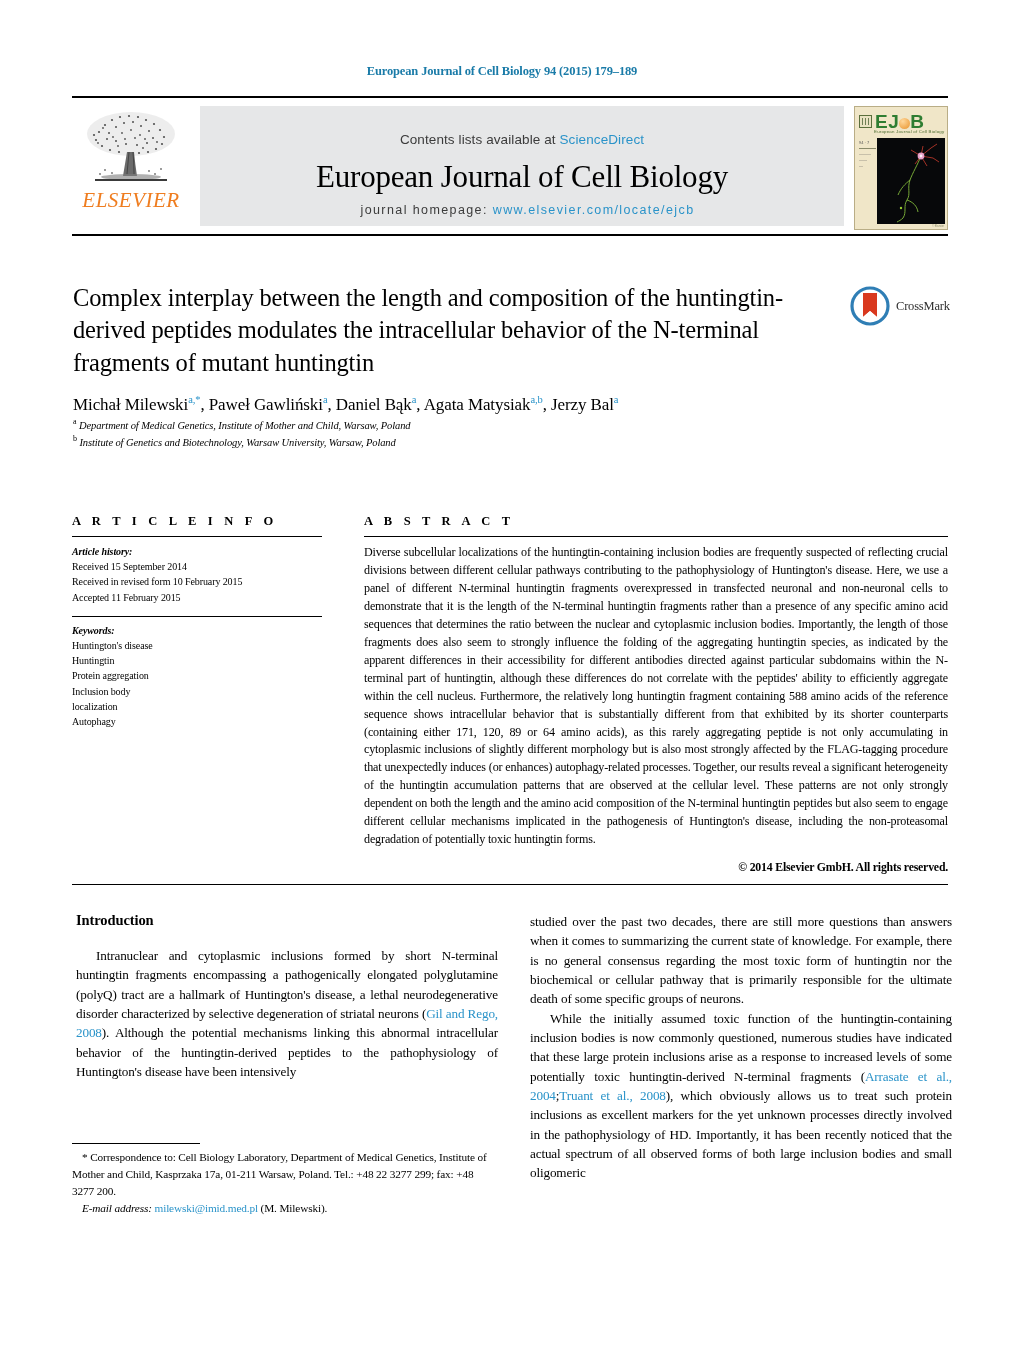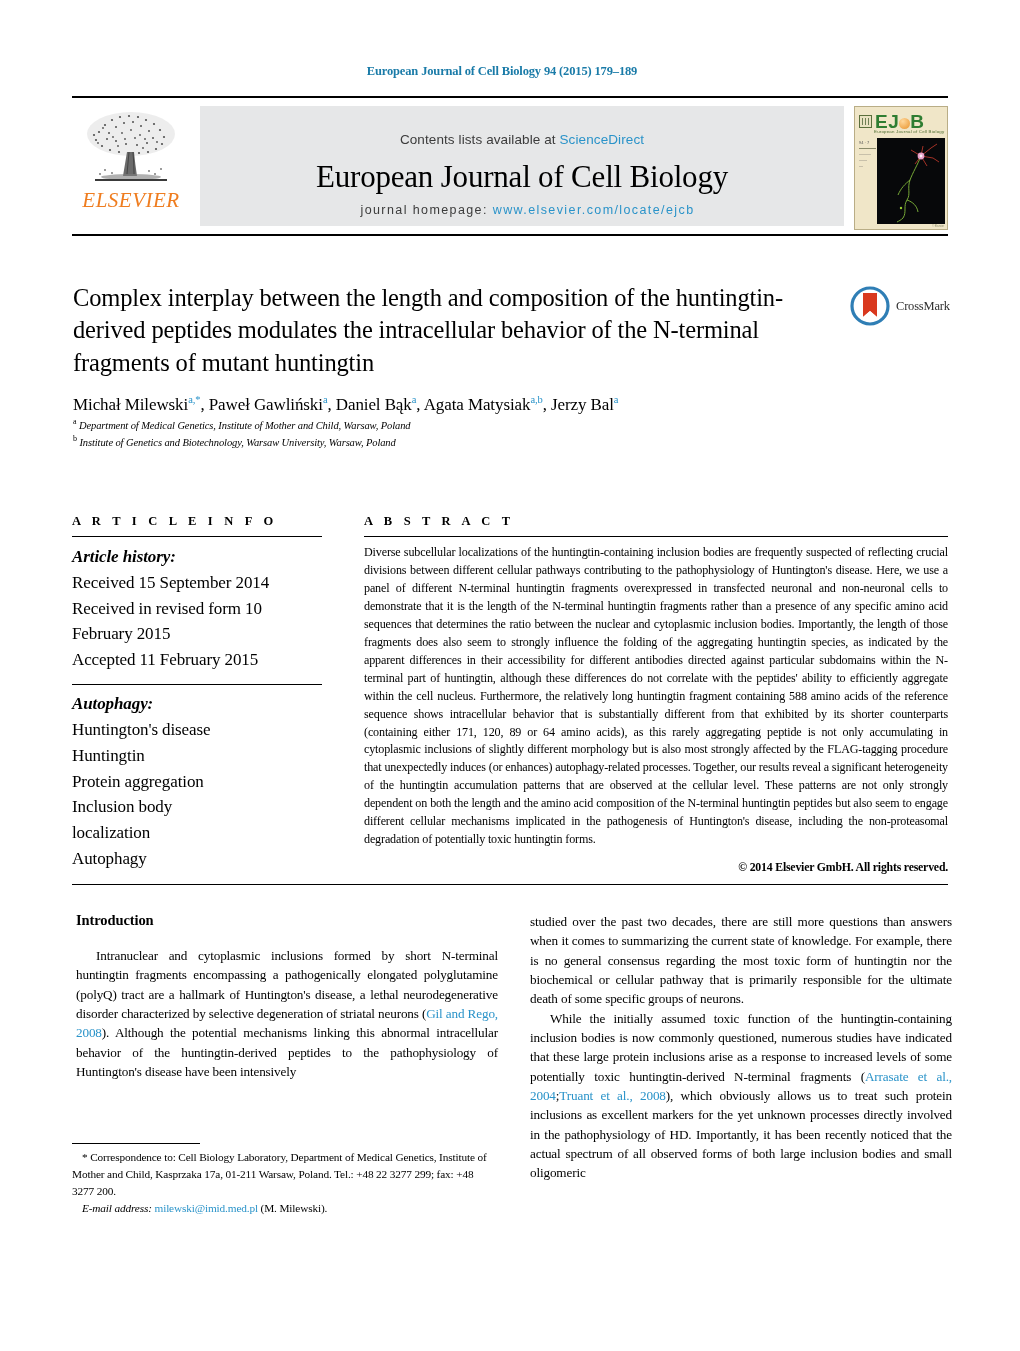--- a/index.html
+++ b/index.html
@@ -231,21 +231,21 @@
     font-weight: bold;
     font-size: 12.5px;
     letter-spacing: 4.2px;
     margin-bottom: 7px;
   }
   .hr-thick { border: 0; border-top: 1.8px solid #000; margin: 0 0 7px 0; }
   .hr-thin  { border: 0; border-top: 1px solid #000; margin: 11px 0 6px 0; }
 
   .info-body {
     font-family: "Liberation Serif", serif;
-    font-size: 17px;
+    font-size: 10px;
     line-height: 1.52;
     letter-spacing: -0.1px;
   }
   .info-body .lab { font-style: italic; font-weight: bold; display: block; }
   .info-body .row { display: block; }
 
   .abs-text {
     font-family: "Liberation Serif", serif;
     font-size: 12.1px;
     line-height: 1.485;
@@ -481,21 +481,21 @@
       <div class="sec-head">A R T I C L E   I N F O</div>
       <hr class="hr-thick">
       <div class="info-body">
         <span class="lab">Article history:</span>
         <span class="row">Received 15 September 2014</span>
         <span class="row">Received in revised form 10 February 2015</span>
         <span class="row">Accepted 11 February 2015</span>
       </div>
       <hr class="hr-thin">
       <div class="info-body">
-        <span class="lab">Autophagy:</span>
+        <span class="lab">Keywords:</span>
         <span class="row">Huntington's disease</span>
         <span class="row">Huntingtin</span>
         <span class="row">Protein aggregation</span>
         <span class="row">Inclusion body</span>
         <span class="row">localization</span>
         <span class="row">Autophagy</span>
       </div>
     </div>
 
     <div class="col-abs">

